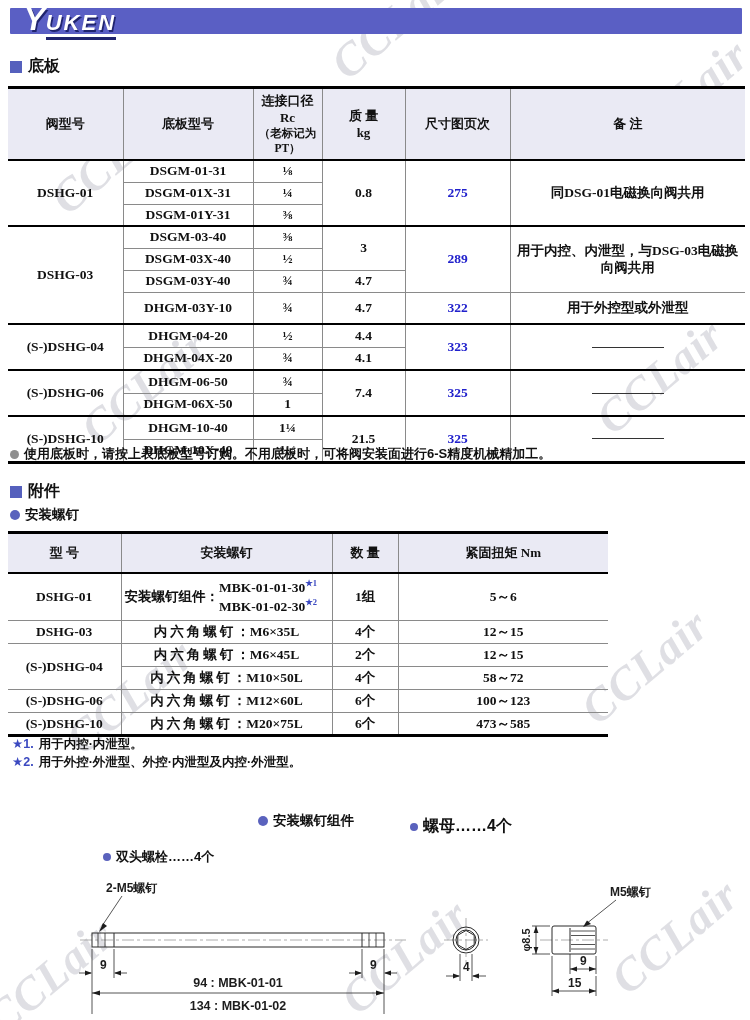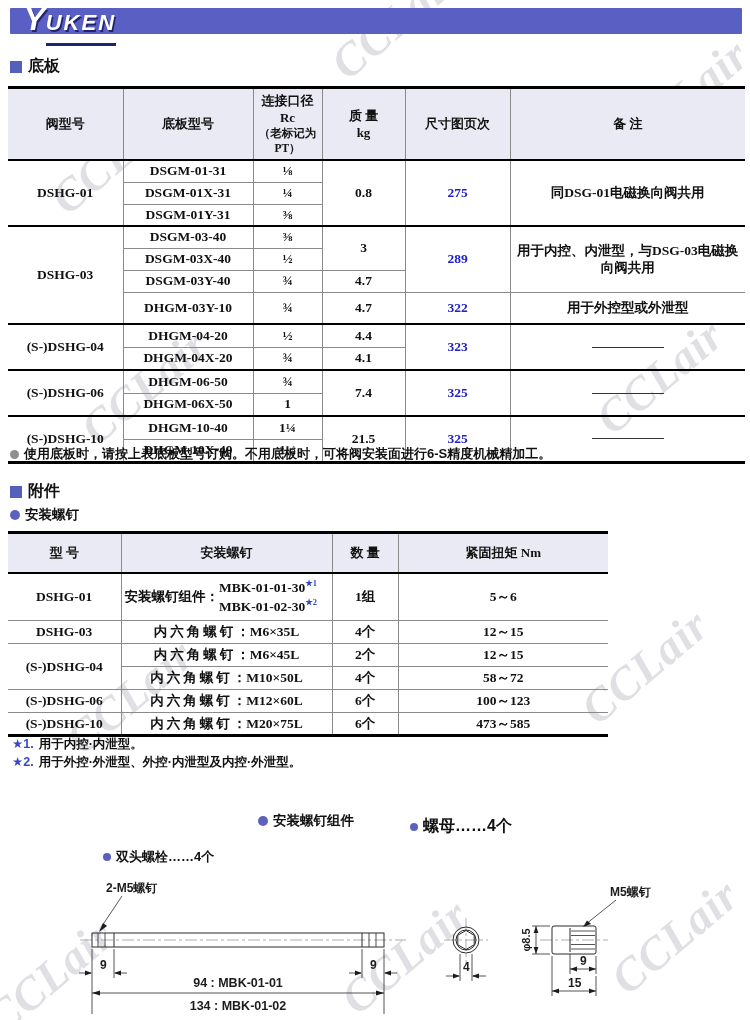--- a/index.html
+++ b/index.html
@@ -9,21 +9,21 @@
   .wm{position:absolute;z-index:0;font:italic 700 46px "Liberation Serif","DejaVu Serif",serif;
       color:#b9bac4;opacity:.45;transform:rotate(-40deg);letter-spacing:1px;pointer-events:none;
       white-space:nowrap;}
   .layer{position:absolute;left:0;top:0;width:750px;height:1020px;z-index:1;}
   
   .bar{position:absolute;left:10px;top:8px;width:732px;height:26px;background:#5a5fc4;border-radius:1px;}
   .logo{position:absolute;left:14px;top:-6px;display:flex;align-items:baseline;color:#fff;
         font-family:"Liberation Sans",sans-serif;font-weight:800;font-style:italic;
         text-shadow:1.5px 1.5px 0 #20246e;}
   .logo .big{font-size:31px;letter-spacing:1px;}
-  .logo .rest{font-size:22px;letter-spacing:2px;border-bottom:3px solid #20246e;padding-bottom:7px;}
+  .logo .rest{font-size:22px;letter-spacing:2px;border-bottom:3px solid #20246e;padding-bottom:1px;}
   
   .sect{position:absolute;display:flex;align-items:center;gap:6px;font-weight:700;font-size:16px;}
   .sq{width:12px;height:12px;background:#5560bd;display:inline-block;}
   .bull{position:absolute;display:flex;align-items:center;gap:5px;font-weight:700;font-size:13.5px;}
   .dotb{width:10px;height:10px;border-radius:50%;background:#5a62bd;display:inline-block;flex:0 0 auto;}
   .dotg{width:9px;height:9px;border-radius:50%;background:#8f8f8f;display:inline-block;flex:0 0 auto;}
   
   table{border-collapse:collapse;table-layout:fixed;}
   .t1{position:absolute;left:8px;top:86px;width:737px;border-bottom:3px solid #000;
       font-family:"Liberation Serif","DejaVu Serif",serif;}

